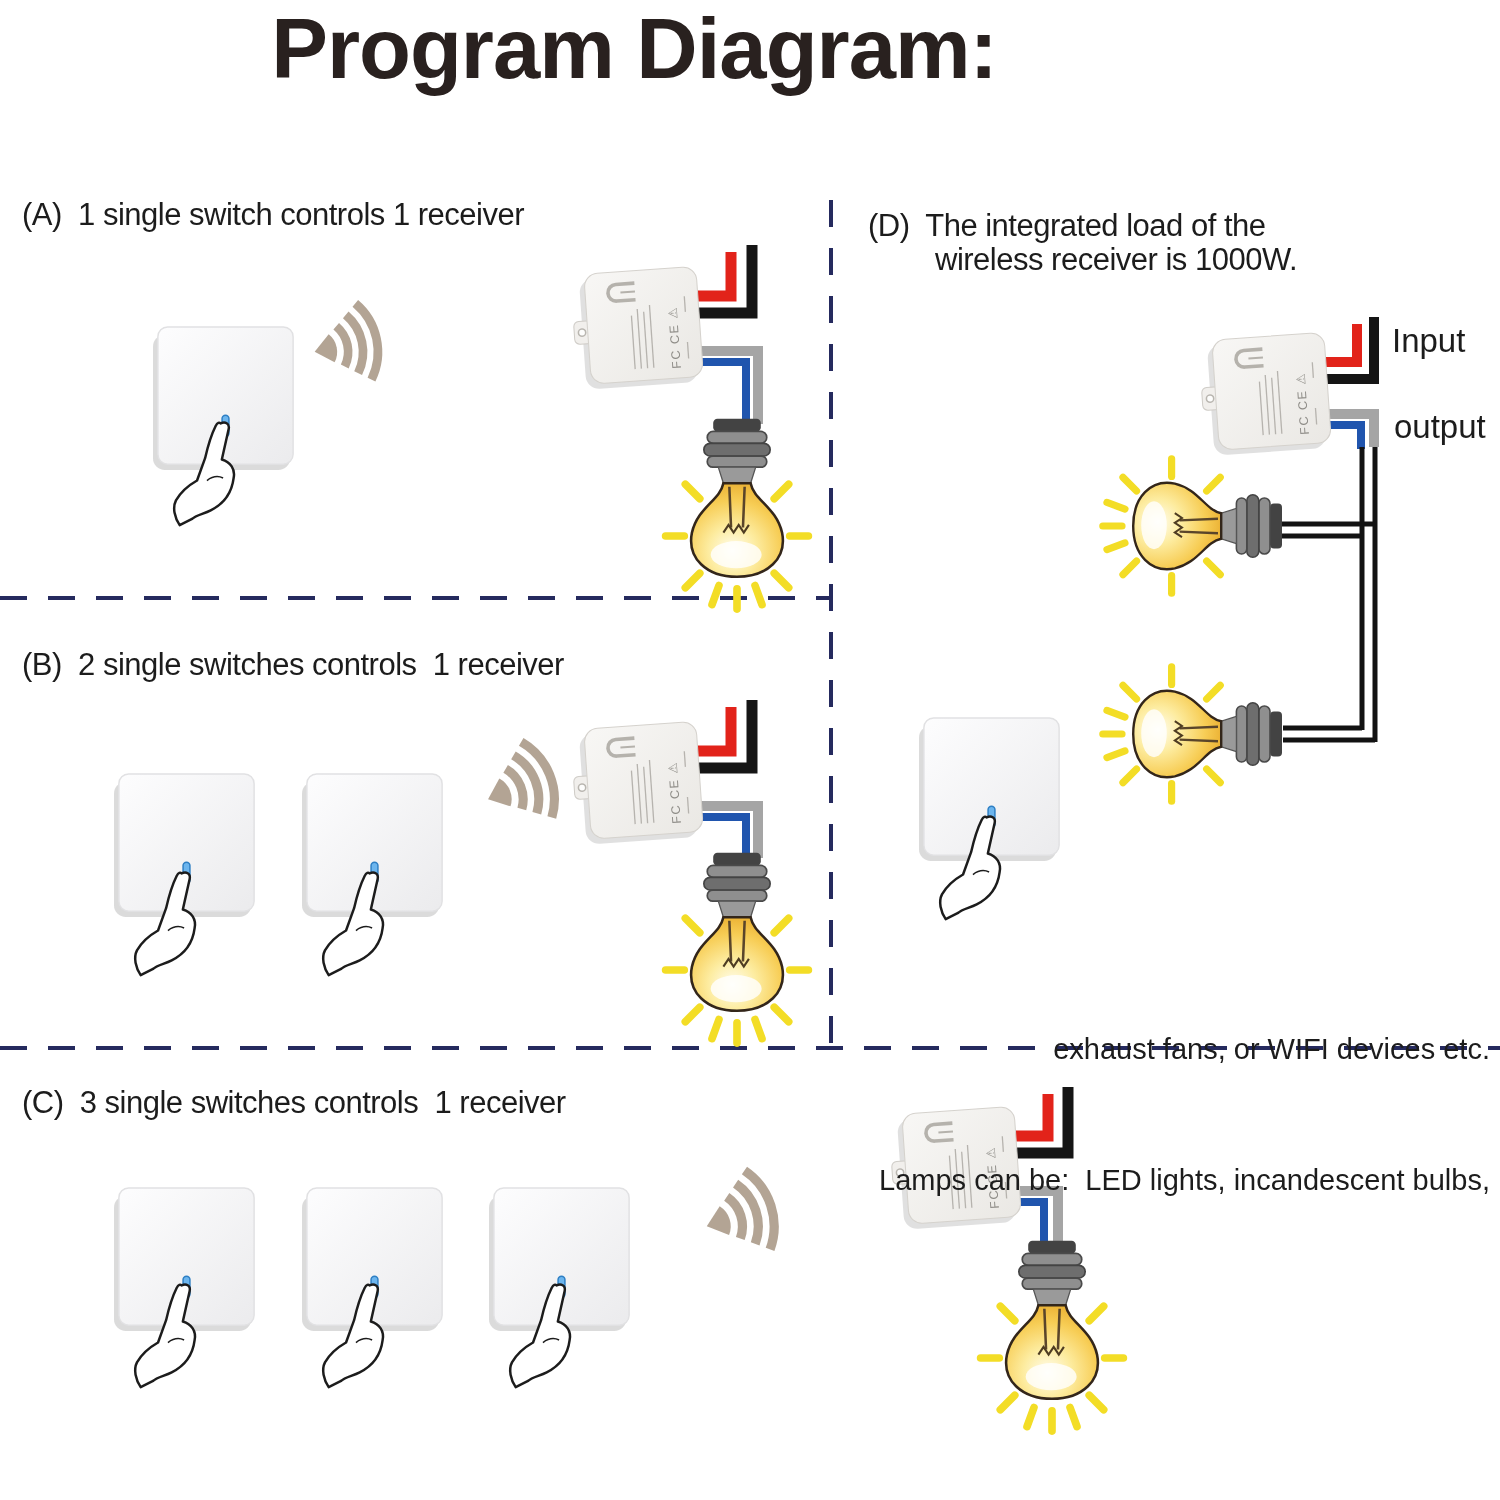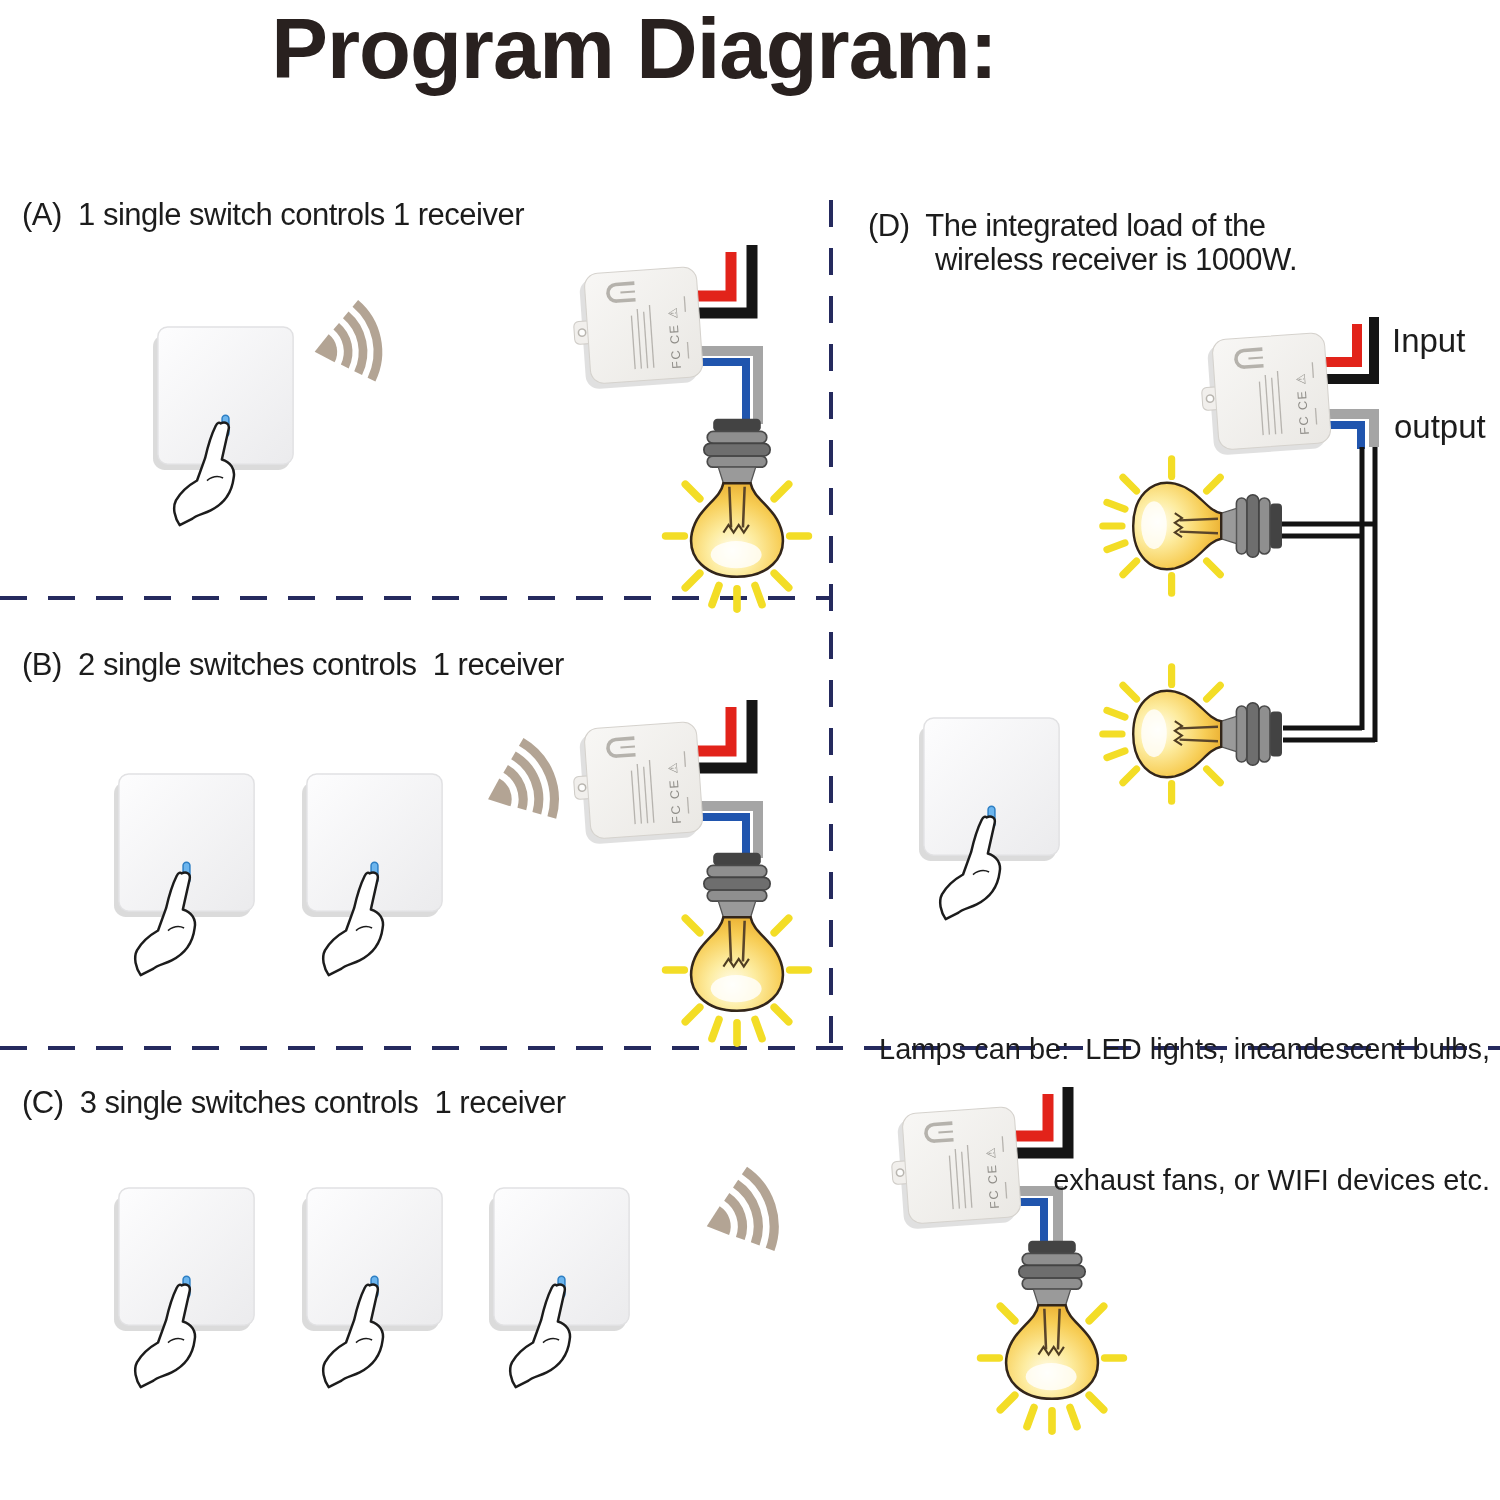--- a/index.html
+++ b/index.html
@@ -179,17 +179,17 @@
   <div class="txt hdr" style="left:22px; top:647px;">(B)  2 single switches controls  1 receiver</div>
   <div class="txt hdr" style="left:22px; top:1085px;">(C)  3 single switches controls  1 receiver</div>
 
   <div class="txt hdr" style="left:868px; top:208px;">(D)  The integrated load of the</div>
   <div class="txt hdr" style="left:935px; top:242px;">wireless receiver is 1000W.</div>
 
   <div class="txt lbl" style="left:1392px; top:322px;">Input</div>
   <div class="txt lbl" style="left:1394px; top:408px;">output</div>
 
   <div class="txt note" style="left:840px; top:941px;">
+    <div>exhaust fans, or WIFI devices etc.</div>
     <div>Lamps can be:  LED lights, incandescent bulbs,</div>
-    <div>exhaust fans, or WIFI devices etc.</div>
   </div>
 
 </div>
 
 </body></html>

